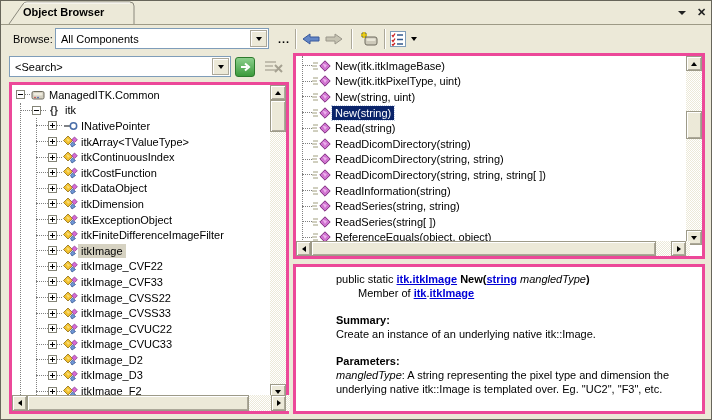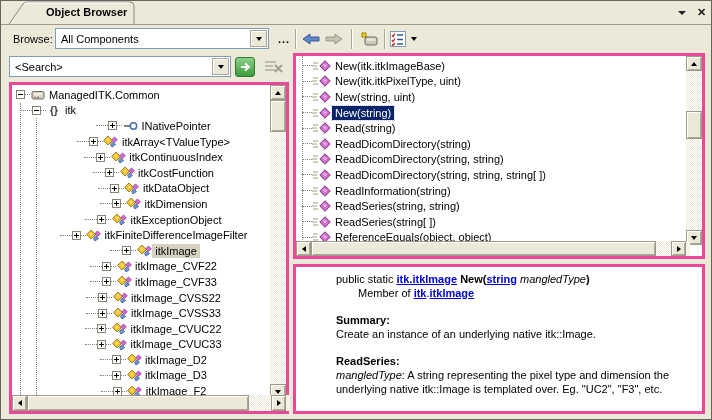--- a/index.html
+++ b/index.html
@@ -6,21 +6,21 @@
   html,body { background:#fff; }
   body { font-family:"Liberation Sans", sans-serif; font-size:11px; color:#000; }
 
   #win { position:relative; width:712px; height:420px; background:#ece9d8;
          border:1px solid #67655a; overflow:hidden; }
 
   
   .tabstrip-line { position:absolute; left:0; top:23px; width:100%; height:1px; background:#9d9a86; }
   .tab { position:absolute; left:6px; top:0; width:130px; height:24px; }
   .tab svg { position:absolute; left:0; top:0; }
-  .tab-label { position:absolute; left:39px; top:5px; font-weight:bold; white-space:nowrap; }
+  .tab-label { position:absolute; left:16px; top:5px; font-weight:bold; white-space:nowrap; }
 
   .win-btn { position:absolute; width:15px; height:14px; display:flex; align-items:center; justify-content:center; cursor:default; }
   #btn-winmenu { left:673px; top:5px; }
   #btn-winmenu .tri { width:0; height:0; border:4px solid transparent; border-top:4px solid #222; margin-top:4px; }
   #btn-close { left:693px; top:4px; font-size:11px; font-weight:bold; color:#222; }
 
   
   .tb-label { position:absolute; left:12px; top:32px; }
   .combo { position:absolute; background:#fff; border:1px solid #7f9db9; display:flex; align-items:center; }
   #combo-browse { left:54px; top:27px; width:214px; height:21px; }
@@ -89,21 +89,21 @@
 
   
   #tree-rows { position:absolute; left:0; top:2px; width:262px; }
   .guide { position:absolute; width:1px; border-left:1px dotted #808080; }
   #guide-root { left:8px;  top:18px; height:294px; }
   #guide-ns   { left:24px; top:33px; height:279px; }
 
   .trow { display:flex; align-items:center; height:15.6px; white-space:nowrap; position:relative; }
   .trow.lvl0 { padding-left:4px; }
   .trow.lvl1 { padding-left:8px; }
-  .trow.lvl2 { padding-left:24px;justify-content:center; }
+  .trow.lvl2 { padding-left:24px; }
   .stub { width:12px; height:1px; border-top:1px dotted #808080; flex:0 0 12px; }
   .expander { position:relative; width:9px; height:9px; flex:0 0 9px; background:#fff; border:1px solid #848477; }
   .expander::before { content:''; position:absolute; left:1px; right:1px; top:3px; height:1px; background:#000; }
   .expander.plus::after { content:''; position:absolute; top:1px; bottom:1px; left:3px; width:1px; background:#000; }
   .tdash { width:5px; height:1px; border-top:1px dotted #808080; flex:0 0 5px; }
   .ticon { flex:0 0 16px; height:13px; display:flex; align-items:center; justify-content:center; }
   .icon-namespace { font-weight:bold; color:#333; font-size:10px; letter-spacing:0; }
   .tlabel { padding:1px 3px; }
   .tlabel.sel-inactive { background:#d6d2c2; }
 
@@ -679,17 +679,17 @@
       </div>
   </div>
 
   <div class="panel" id="desc-box">
     <div class="sigline"><span>public static </span><a class="lnk">itk.itkImage</a><span> </span><span class="b">New</span><span class="b">(</span><a class="lnk">string</a><span class="i"> mangledType</span><span class="b">)</span></div>
     <div class="memberof"><span>Member of </span><a class="lnk">itk</a><span>.</span><a class="lnk">itkImage</a></div>
     <div class="blank"></div>
     <div class="b">Summary:</div>
     <div>Create an instance of an underlying native itk::Image.</div>
     <div class="blank"></div>
-    <div class="b">ReadSeries:</div>
+    <div class="b">Parameters:</div>
     <div><span class="i">mangledType</span><span>: A string representing the pixel type and dimension the underlying native itk::Image is templated over. Eg. "UC2", "F3", etc.</span></div>
   </div>
 
 </div>
 
 </body></html>

